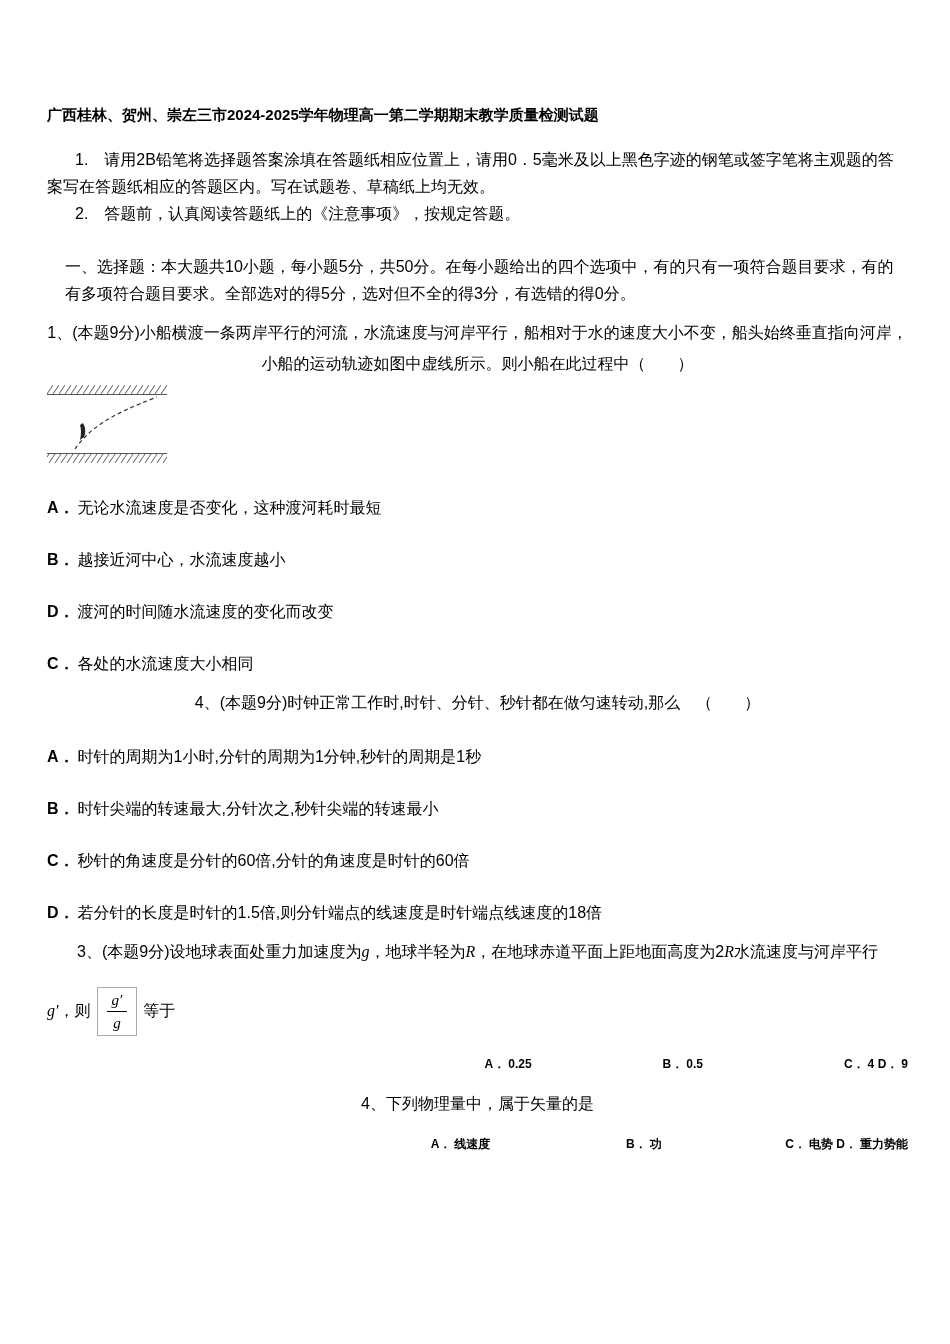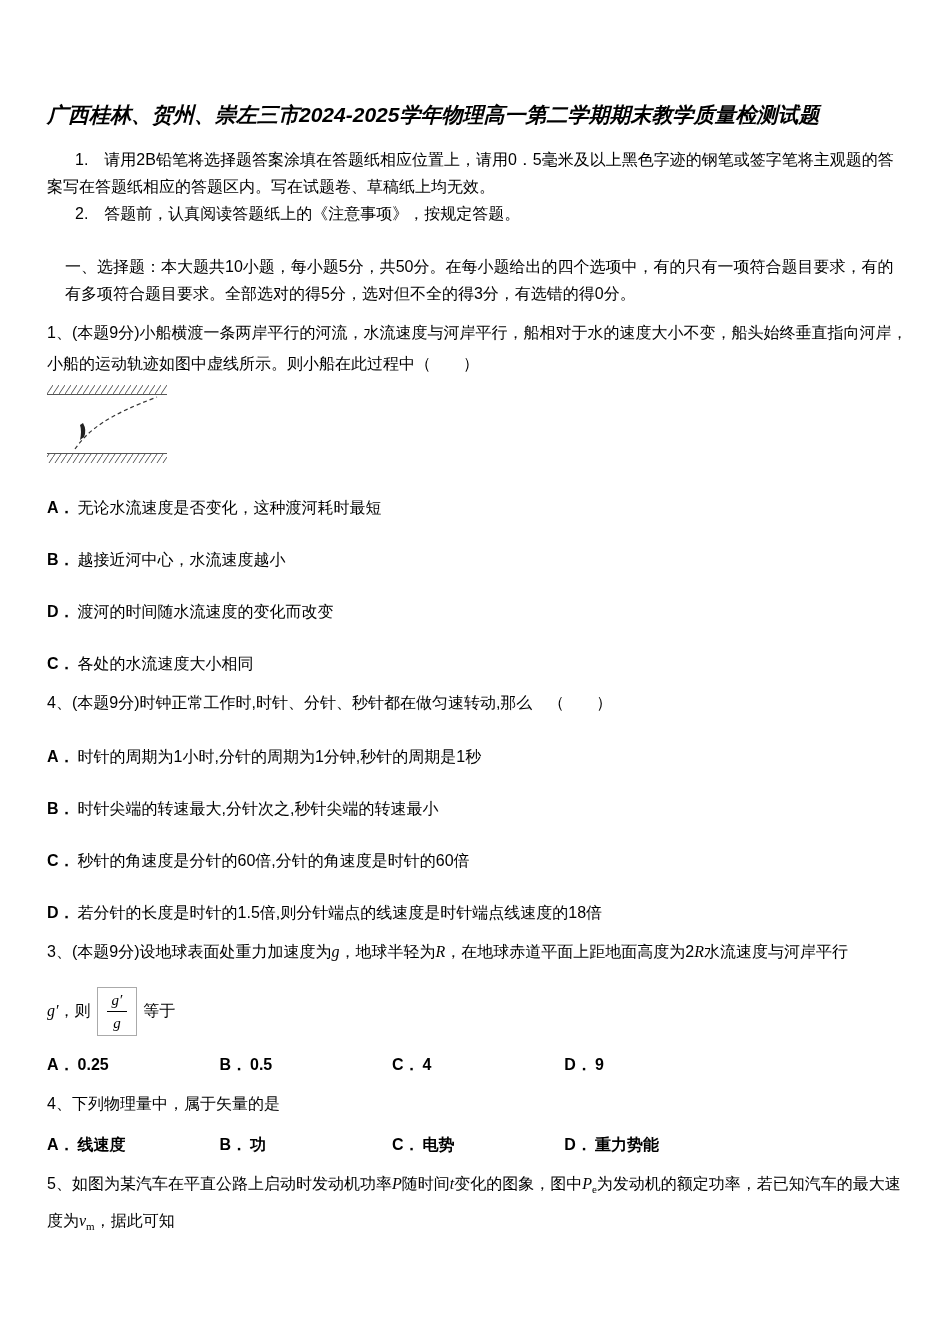--- a/index.html
+++ b/index.html
@@ -8,35 +8,34 @@
     width: 950px;
     height: 1344px;
     background: #ffffff;
     color: #000000;
     font-family: "Liberation Sans", "DejaVu Sans", sans-serif;
     overflow: hidden;
   }
   .page { padding: 100px 42px 0 47px; }
 
   .title {
-    font-size: 21px;
+    font-size: 15px;
     font-weight: 700;
     line-height: 30px;
     margin: 0 0 16px 0;
-    font-style: italic;
   }
 
   p { margin: 0; font-size: 16px; line-height: 27px; }
 
   .notice-head { margin-top: 2px; }
   .notice { text-indent: 28px; }
 
   .section { margin-top: 26px; margin-left: 18px; }
 
-  .stem { margin-top: 10px; line-height: 31px; }
+  .stem { margin-top: 10px; line-height: 31px; text-align: center; }
 
   .option { margin-top: 25px; }
   .option .letter { font-weight: 700; margin-right: 3px; }
 
   .diagram { margin: 6px 0 8px 0; }
 
   .frac-line {
     margin: 16px 0 12px 0;
     display: flex;
     align-items: center;
@@ -55,21 +54,21 @@
   }
   .fracbox .num { border-bottom: 1px solid #000; padding: 0 5px 2px 5px; }
   .fracbox .den { padding-top: 2px; }
 
   .math {
     font-family: "Liberation Serif", "DejaVu Serif", serif;
     font-style: italic;
   }
   sub { font-size: 11px; font-family: "Liberation Serif", serif; }
 
-  .opt-row { margin-top: 12px; font-size: 16px; line-height: 27px; font-weight: 700; }
+  .opt-row { margin-top: 12px; font-size: 12px; line-height: 27px; font-weight: 700; text-align: right; }
   .opt-cell { display: inline-block; width: 168px; }
   .opt-cell:last-child { width: auto; }
   .opt-cell .letter { margin-right: 3px; }
 </style>
 </head>
 <body>
 
 <div class="page">
 
   <h1 class="title">广西桂林、贺州、崇左三市2024-2025学年物理高一第二学期期末教学质量检测试题</h1>
@@ -130,17 +129,14 @@
   </div>
 
   <p class="stem">4、下列物理量中，属于矢量的是</p>
   <div class="opt-row">
     <span class="opt-cell"><span class="letter">A．</span><span>线速度</span></span>
     <span class="opt-cell"><span class="letter">B．</span><span>功</span></span>
     <span class="opt-cell"><span class="letter">C．</span><span>电势</span></span>
     <span class="opt-cell"><span class="letter">D．</span><span>重力势能</span></span>
   </div>
 
-  <p class="stem">
-    <span>5、如图为某汽车在平直公路上启动时发动机功率</span><span class="math">P</span><span>随时间</span><span class="math">t</span><span>变化的图象，图中</span><span class="math">P</span><sub>e</sub><span>为发动机的额定功率，若已知汽车的</span><span>最大速度为</span><span class="math">v</span><sub>m</sub><span>，据此可知</span>
-  </p>
 
 </div>
 
 </body></html>

